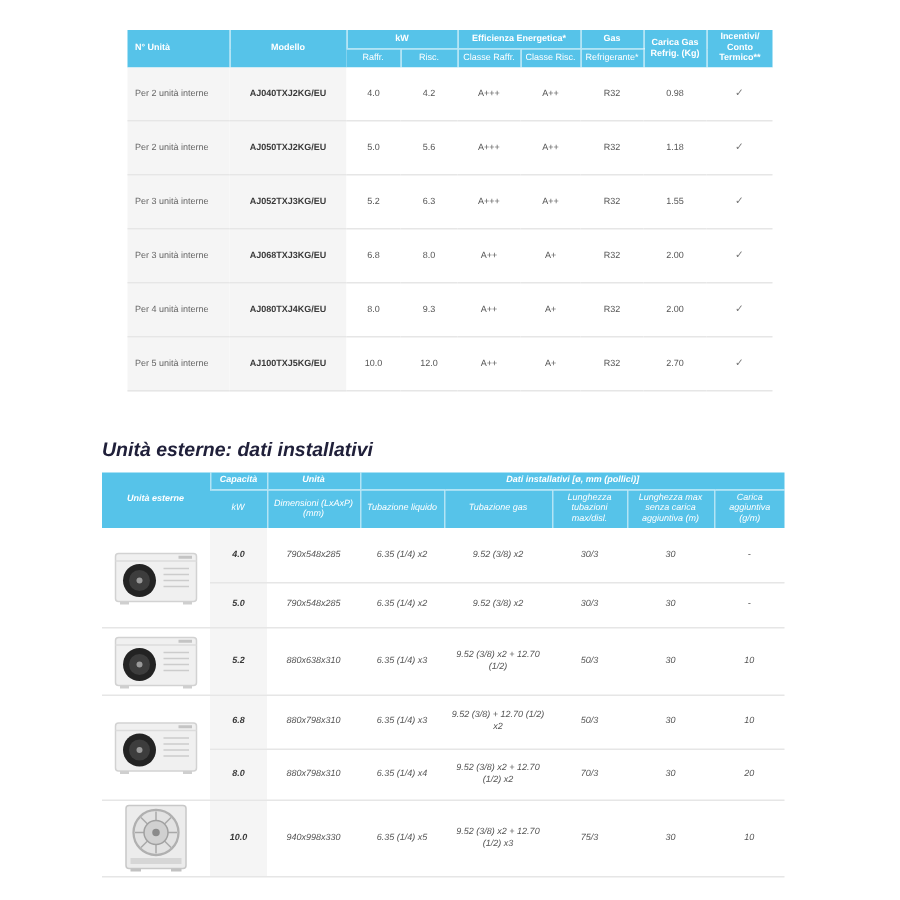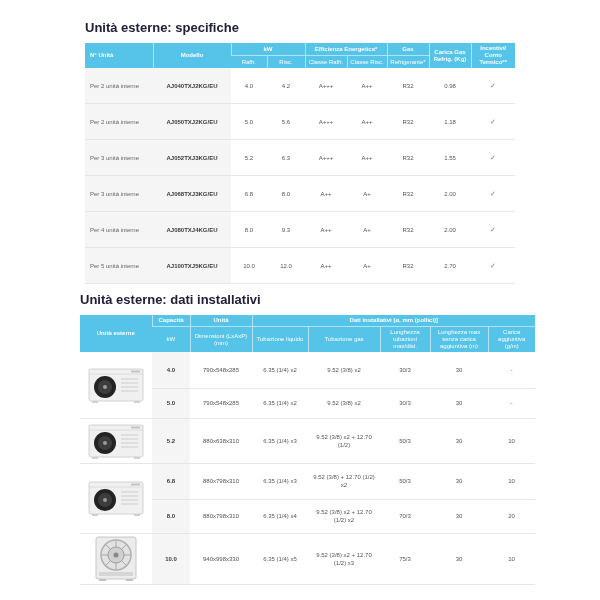--- a/index.html
+++ b/index.html
@@ -3,21 +3,21 @@
 <meta charset="utf-8">
 <style>
   html,body{margin:0;padding:0;}
   body{
     width:600px;height:600px;background:#ffffff;
     font-family:"Liberation Sans", sans-serif;color:#555;
     overflow:hidden;
   }
   .page{position:relative;width:600px;height:600px;background:#fff;}
   .sec1{position:absolute;left:85px;top:20px;width:430px;}
-  .sec2{position:absolute;left:80px;top:292px;width:455px;}
+  .sec2{position:absolute;left:68px;top:292px;width:455px;font-style:italic;}
   h2.sec-title{
     margin:0 0 8px 0;font-size:13px;line-height:15px;
     font-weight:bold;color:#20203a;letter-spacing:0;
   }
   table{border-collapse:collapse;table-layout:fixed;width:100%;}
   thead th{
     background:#56c3e9;color:#ffffff;font-weight:normal;
     font-size:6px;line-height:7px;padding:2px 2px;vertical-align:middle;
     text-align:center;
   }
@@ -39,21 +39,20 @@
   td.img-cell{background:#fff;}
   td.img-cell svg{display:block;margin:0 auto;}
   #t1 tbody td{height:31px;}
 </style>
 </head>
 <body>
 
 <div class="page">
 
   <section class="sec1">
-    <h2 class="sec-title">Unità esterne: specifiche</h2>
     <table id="t1">
       <colgroup>
         <col style="width:68px">
           <col style="width:78px">
           <col style="width:36px">
         <col style="width:38px">
           <col style="width:42px">
           <col style="width:40px">
         <col style="width:42px">
           <col style="width:42px">

